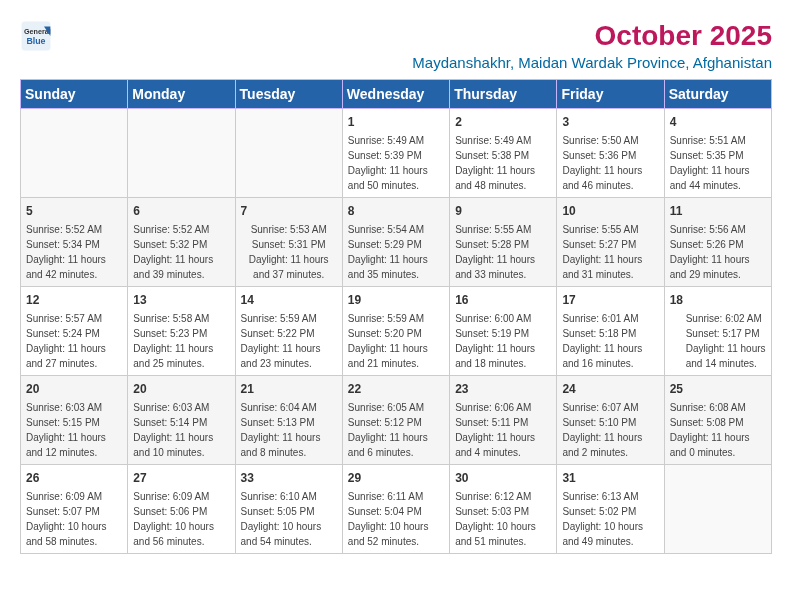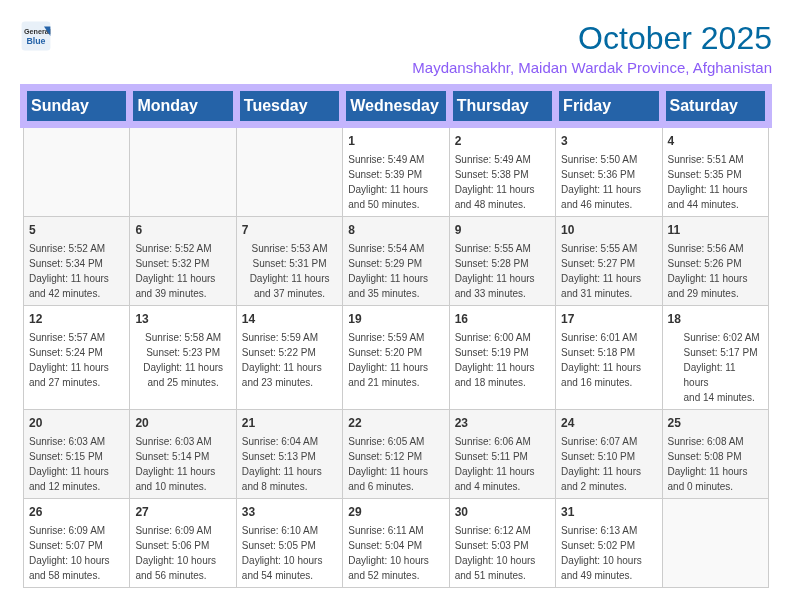--- a/index.html
+++ b/index.html
@@ -22,42 +22,42 @@
       gap: 4px;
     }
     .logo-icon {
       width: 32px;
       height: 32px;
     }
     .title-section {
       text-align: right;
     }
     .month-title {
-      font-size: 32px;
-      font-weight: normal;
-      color: #0369a1;
+      font-size: 28px;
+      font-weight: bold;
+      color: #be185d;
     }
     .location-title {
       font-size: 15px;
-      color: #8b5cf6;
+      color: #0369a1;
       margin-top: 2px;
     }
     table {
       width: 100%;
       border-collapse: collapse;
       font-size: 11px;
     }
     thead tr th {
       background-color: #2563a8;
       color: #fff;
       padding: 6px 4px;
       text-align: left;
-      font-size: 16px;
+      font-size: 14px;
       font-weight: bold;
-      border: 7px solid #c4b5fd;
+      border: 1px solid #c4b5fd;
     }
     tbody tr td {
       border: 1px solid #ccc;
       vertical-align: top;
       padding: 4px 5px;
       min-height: 70px;
       width: 14.28%;
       color: #333;
       line-height: 1.5;
     }
@@ -200,21 +200,21 @@
       <tr>
         <td>
           <span class="day-number">12</span>
           <div class="day-info" style="white-space: pre-line;">Sunrise: 5:57 AM
 Sunset: 5:24 PM
 Daylight: 11 hours
 and 27 minutes.</div>
         </td>
         <td>
           <span class="day-number">13</span>
-          <div class="day-info" style="white-space: pre-line; text-align: center;">Sunrise: 5:58 AM
+          <div class="day-info" style="white-space: pre-line;">Sunrise: 5:58 AM
 Sunset: 5:23 PM
 Daylight: 11 hours
 and 25 minutes.</div>
         </td>
         <td>
           <span class="day-number">14</span>
           <div class="day-info" style="white-space: pre-line;">Sunrise: 5:59 AM
 Sunset: 5:22 PM
 Daylight: 11 hours
 and 23 minutes.</div>

